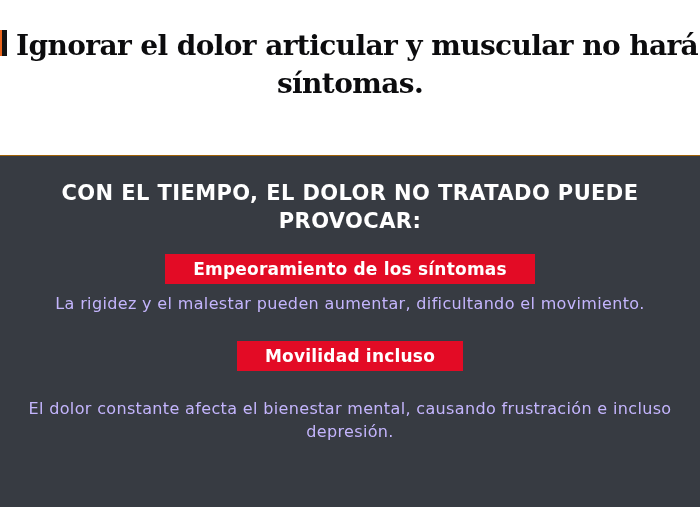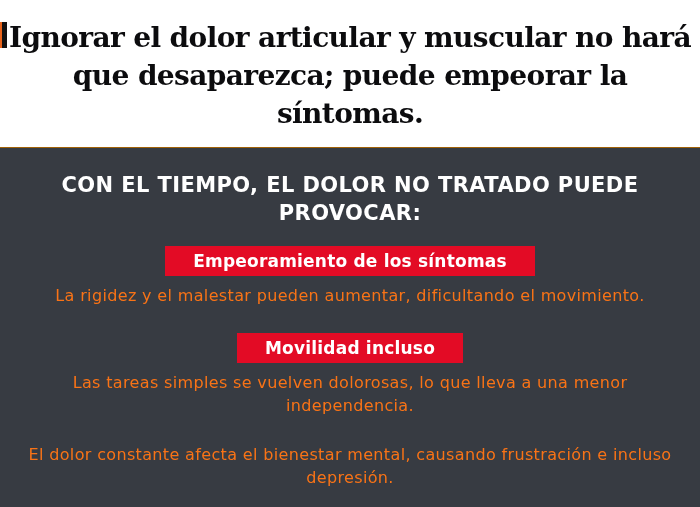--- a/index.html
+++ b/index.html
@@ -16,21 +16,21 @@
   }
 
   
   .hero {
     position: relative;
     width: 700px;
     height: 139px;
     background: #ffffff;
   }
   .hero-title {
-    margin: 8px;
+    margin: 16px;
     padding-top: 11px;
     text-align: center;
     font-family: "DejaVu Serif", serif;
     font-weight: 700;
     font-size: 28px;
     line-height: 38px;
     letter-spacing: -0.6px;
     color: #0c0c0e;
   }
   .hero-title .line {
@@ -79,54 +79,52 @@
     color: #ffffff;
     font-weight: 700;
     font-size: 17px;
     line-height: 30px;
     padding: 0 28px;
     letter-spacing: 0.2px;
   }
   .item-desc {
     margin: 8px auto 0;
     max-width: 684px;
-    color: #f97316;
+    color: #c4b5fd;
     font-size: 16px;
     line-height: 23px;
     letter-spacing: 0.35px;
     font-weight: 400;
   }
 </style>
 </head>
 <body>
 
 <div id="page">
 
   <section class="hero">
     <div class="edge-fragment"></div>
     <h1 class="hero-title">
       <span class="line">Ignorar el dolor articular y muscular no hará</span>
-      <span class="line">que desaparezca; puede empeorar la</span>
       <span class="line">síntomas.</span>
     </h1>
   </section>
 
   <section class="dark">
     <h2 class="dark-heading">CON EL TIEMPO, EL DOLOR NO TRATADO PUEDE PROVOCAR:</h2>
 
     <div class="items">
 
       <div class="item">
         <span class="badge">Empeoramiento de los síntomas</span>
         <p class="item-desc">La rigidez y el malestar pueden aumentar, dificultando el movimiento.</p>
       </div>
 
       <div class="item">
         <span class="badge">Movilidad incluso</span>
-        <p class="item-desc">Las tareas simples se vuelven dolorosas, lo que lleva a una menor independencia.</p>
       </div>
 
       <div class="item">
         <p class="item-desc">El dolor constante afecta el bienestar mental, causando frustración e incluso depresión.</p>
       </div>
 
     </div>
   </section>
 
 </div>

